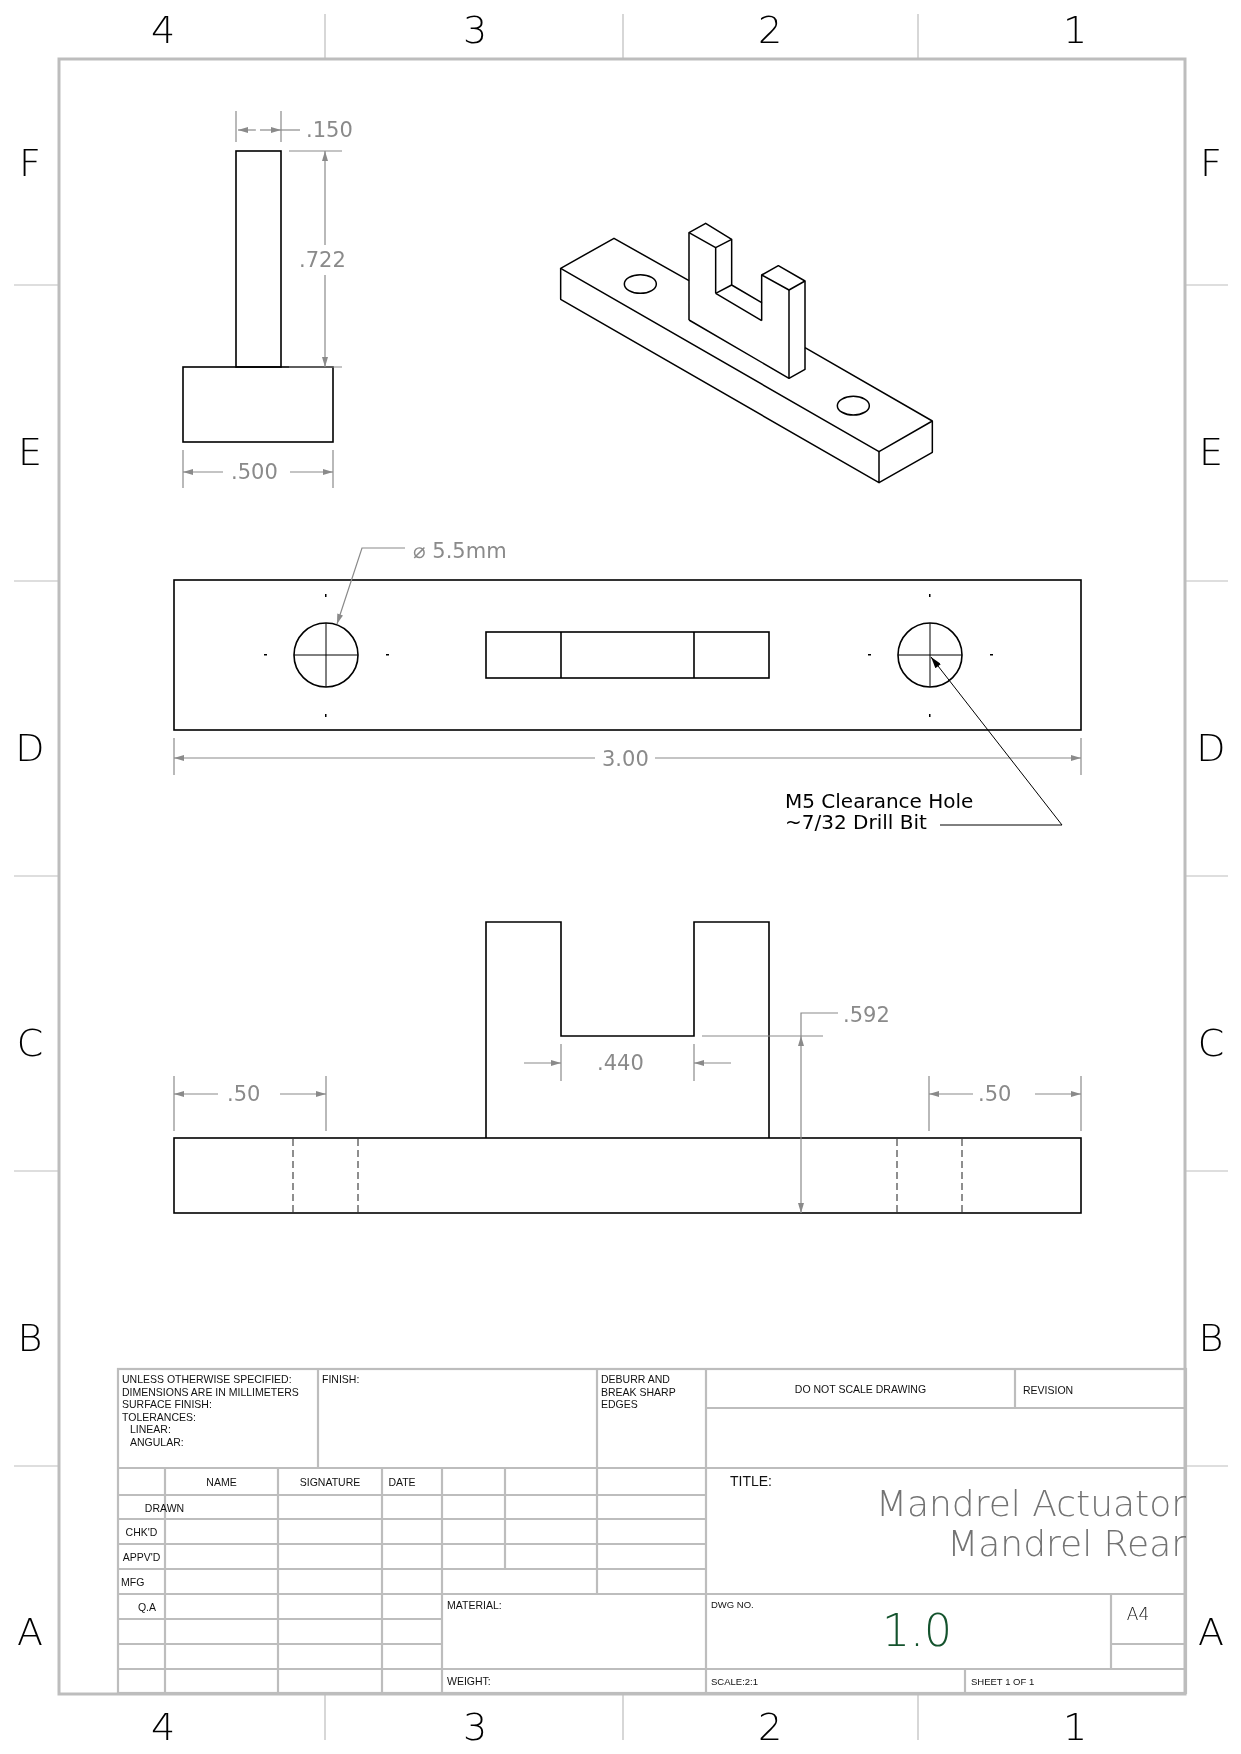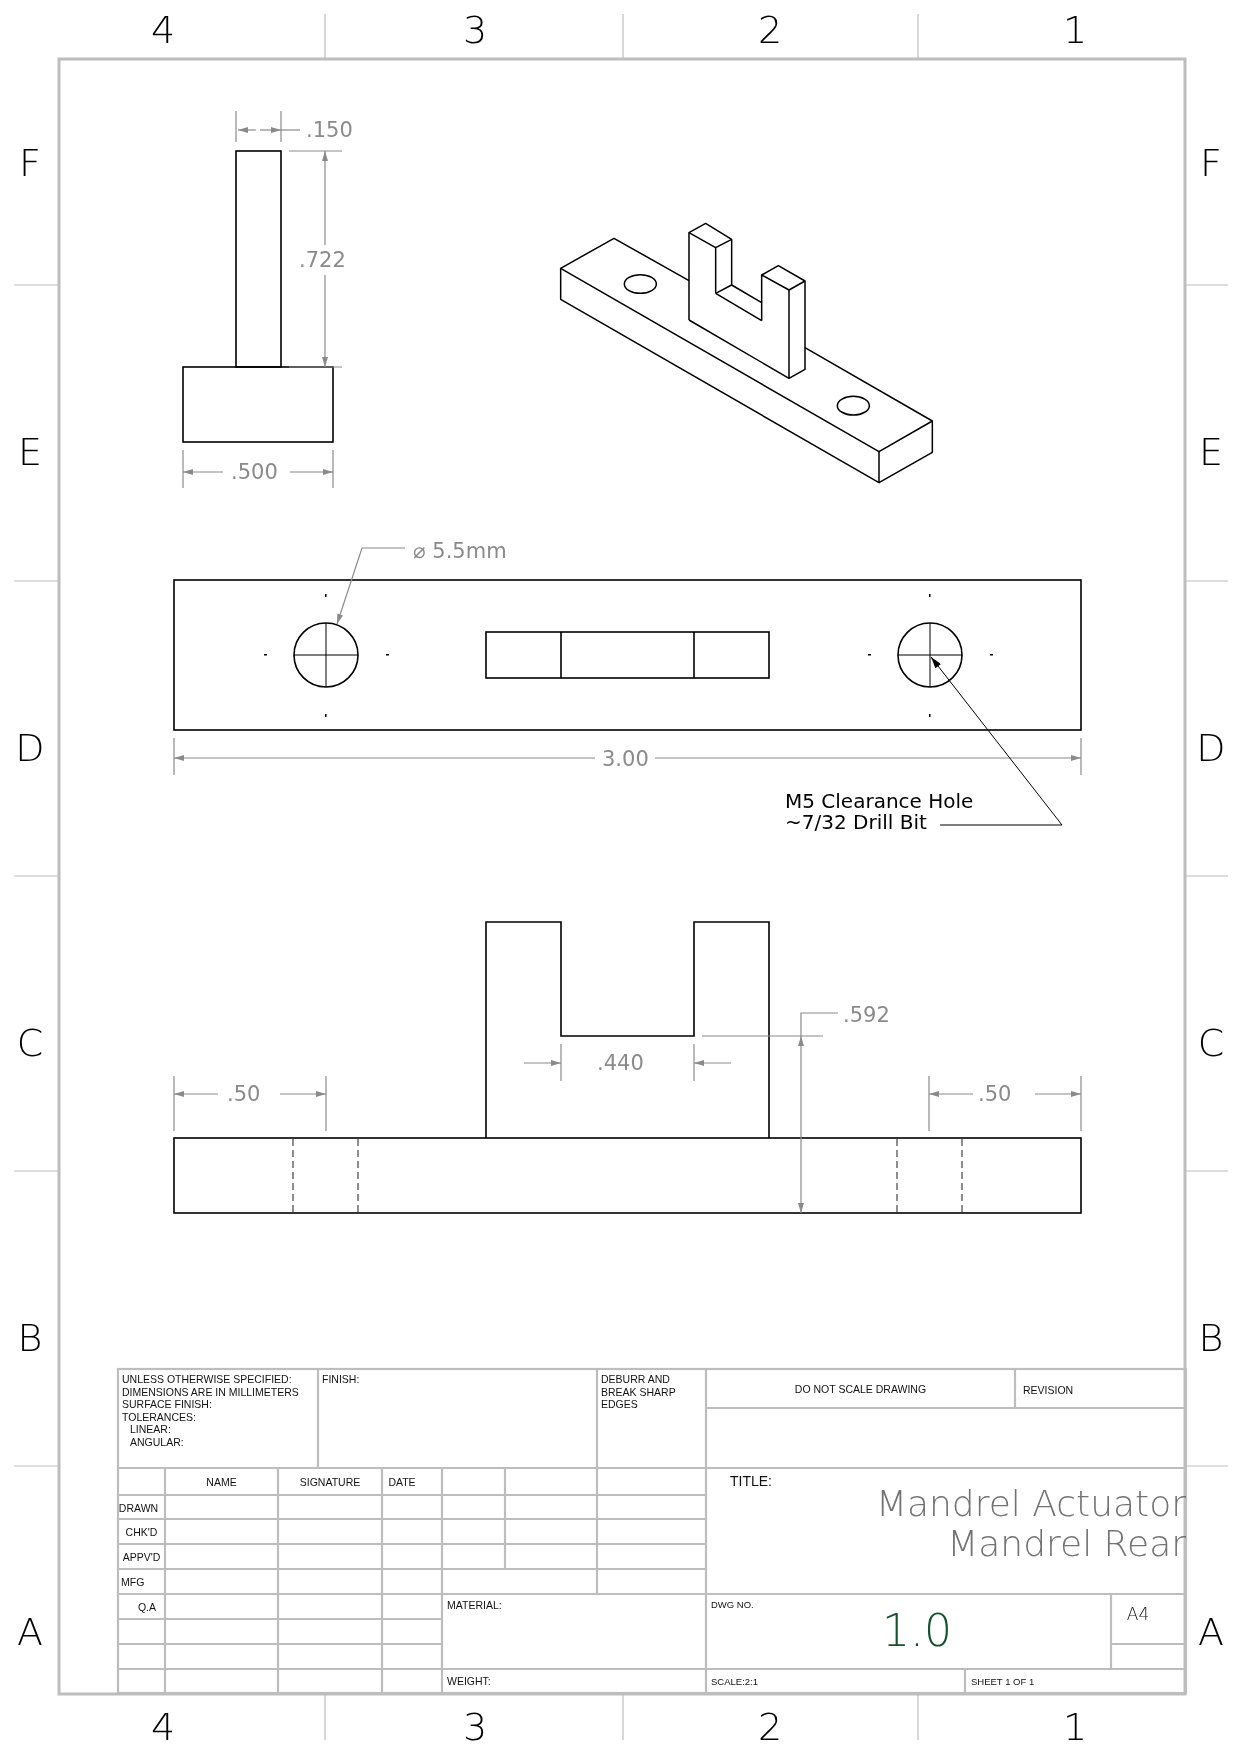--- a/index.html
+++ b/index.html
@@ -256,21 +256,21 @@
     <div>EDGES</div>
   </div>
   <div class="cell center" style="left:706px;top:1381px;width:309px;">DO NOT SCALE DRAWING</div>
   <div class="cell" style="left:1020px;top:1382px;">REVISION</div>
   <div class="cell" style="left:710px;top:1420px;width:470px;height:44px;"></div>
 
   <div class="cell center" style="left:165px;top:1474px;width:113px;">NAME</div>
   <div class="cell center" style="left:278px;top:1474px;width:104px;">SIGNATURE</div>
   <div class="cell center" style="left:382px;top:1474px;width:40px;">DATE</div>
 
-  <div class="cell center" style="left:108px;top:1500px;width:61px;">DRAWN</div>
+  <div class="cell center" style="left:134px;top:1500px;width:61px;">DRAWN</div>
   <div class="cell center" style="left:118px;top:1524px;width:47px;">CHK'D</div>
   <div class="cell center" style="left:118px;top:1549px;width:47px;">APPV'D</div>
   <div class="cell center" style="left:118px;top:1574px;width:24px;">MFG</div>
   <div class="cell center" style="left:118px;top:1599px;width:58px;">Q.A</div>
 
   <div class="cell" style="left:444px;top:1597px;">MATERIAL:</div>
   <div class="cell" style="left:444px;top:1673px;">WEIGHT:</div>
 
   <div class="cell" style="left:719px;top:1471px;font-size:14px;margin-left:8px;">TITLE:</div>
   <div class="title-main" style="left:706px;top:1484px;width:480px;">

